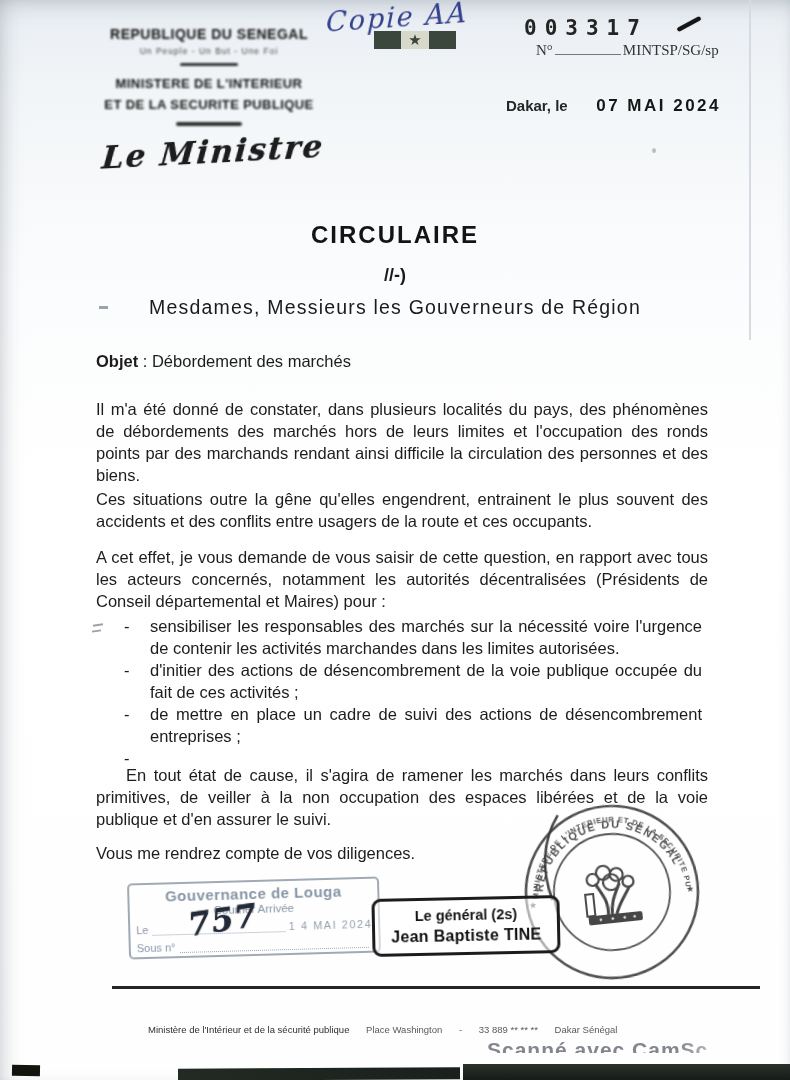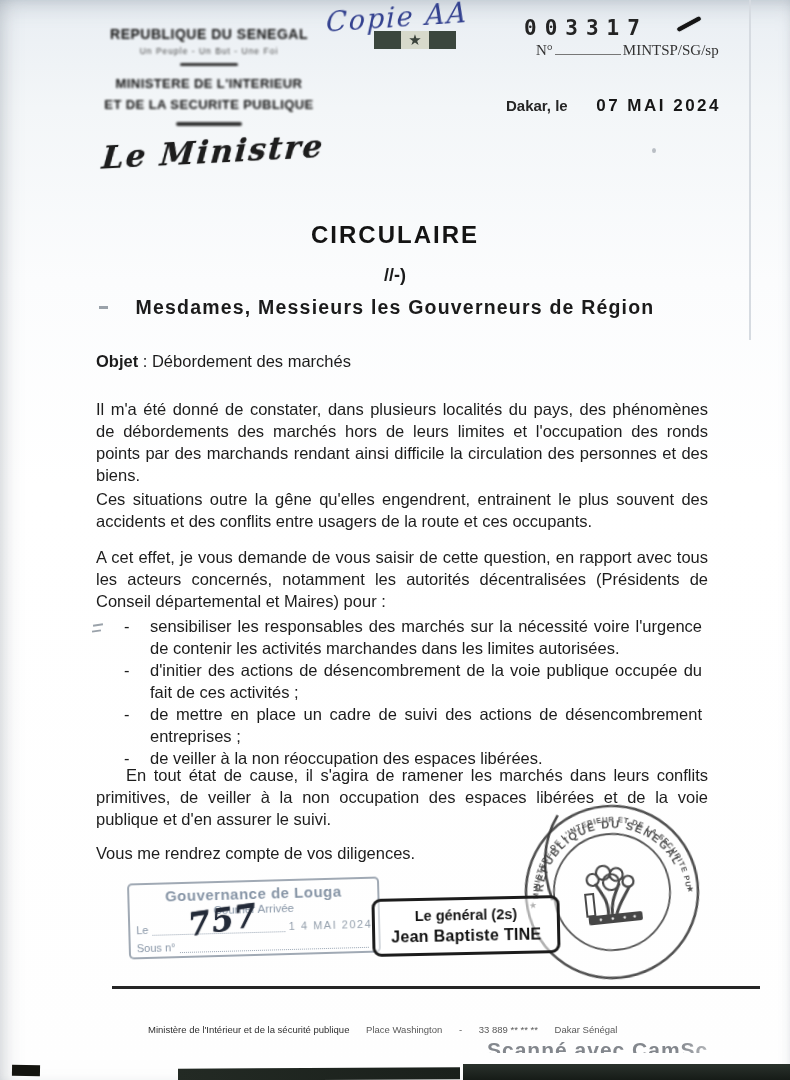--- a/index.html
+++ b/index.html
@@ -44,21 +44,21 @@
   .date-stamp{font-size:17px;font-weight:bold;letter-spacing:2.5px;color:#161616;
     margin-left:24px;filter:blur(.25px);}
 
   .ministre{left:102px;top:134px;font-family:"DejaVu Serif",serif;font-style:italic;font-weight:bold;
     font-size:31px;color:#1d1d1d;transform:rotate(-3deg) skewX(-8deg);letter-spacing:2px;
     text-shadow:0 0 1px rgba(20,20,20,.7);filter:blur(.3px);}
 
   .title{left:0;top:221px;width:790px;text-align:center;font-weight:bold;font-size:24px;
     letter-spacing:2px;color:#141414;filter:blur(.25px);}
   .mark{left:0;top:265px;width:790px;text-align:center;font-weight:bold;font-size:18px;color:#1a1a1a;}
-  .recipients{left:0;top:296px;width:790px;text-align:center;font-weight:bold;font-size:19.5px;
+  .recipients{left:0;top:296px;width:790px;text-align:center;font-weight:normal;font-size:19.5px;
     letter-spacing:1.2px;color:#1b1b1b;filter:blur(.35px);}
 
   .subject{left:96px;top:352px;font-size:16.5px;}
   .subject .lbl{font-weight:bold;filter:blur(.35px);}
 
   .para{left:96px;width:612px;font-size:16.5px;line-height:22px;text-align:justify;
     color:#1d1d1d;filter:blur(.18px);}
   .p1{top:398px;}
   .p2{top:488px;}
   .p3{top:546px;}
@@ -173,21 +173,20 @@
     <div class="bullet">
       <span class="dash">-</span>
       <span class="txt">d'initier des actions de désencombrement de la voie publique occupée du fait de ces activités ;</span>
     </div>
     <div class="bullet">
       <span class="dash">-</span>
       <span class="txt">de mettre en place un cadre de suivi des actions de désencombrement entreprises ;</span>
     </div>
     <div class="bullet">
       <span class="dash">-</span>
-      <span class="txt">de veiller à la non réoccupation des espaces libérées.</span>
     </div>
   </div>
 
   <div class="abs para p4">En tout état de cause, il s'agira de ramener les marchés dans leurs conflits primitives, de veiller à la non occupation des espaces libérées et de la voie publique et d'en assurer le suivi.</div>
   <div class="abs para p5">Vous me rendrez compte de vos diligences.</div>
 
   <svg class="abs seal" viewBox="0 0 184 184" xmlns="http://www.w3.org/2000/svg">
     <circle cx="92" cy="92" r="86" fill="none" stroke="#3a3a3a" stroke-width="2.6"></circle>
     <circle cx="92" cy="92" r="58" fill="none" stroke="#3f3f3f" stroke-width="1.8"></circle>
     <defs>

